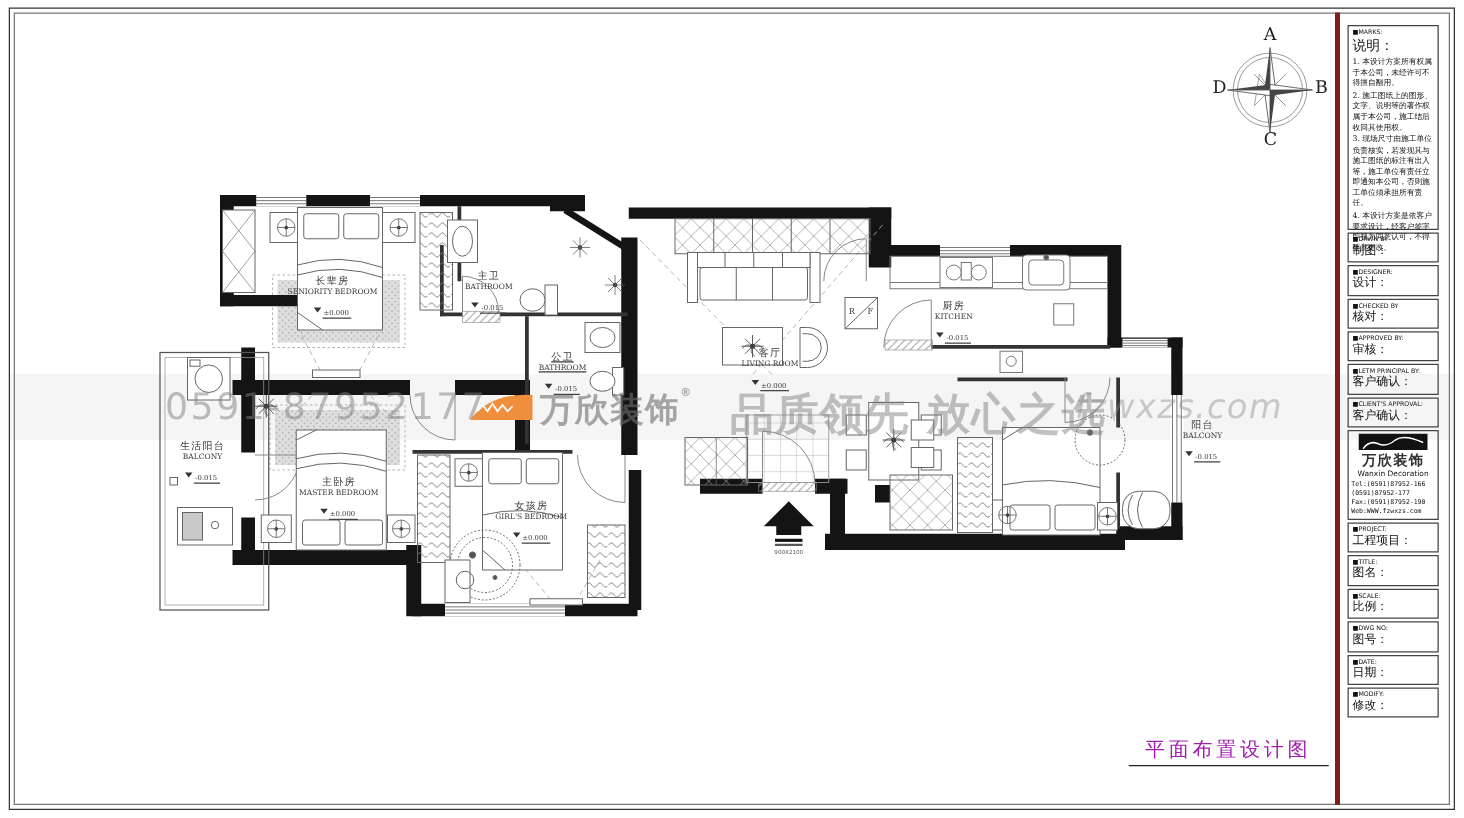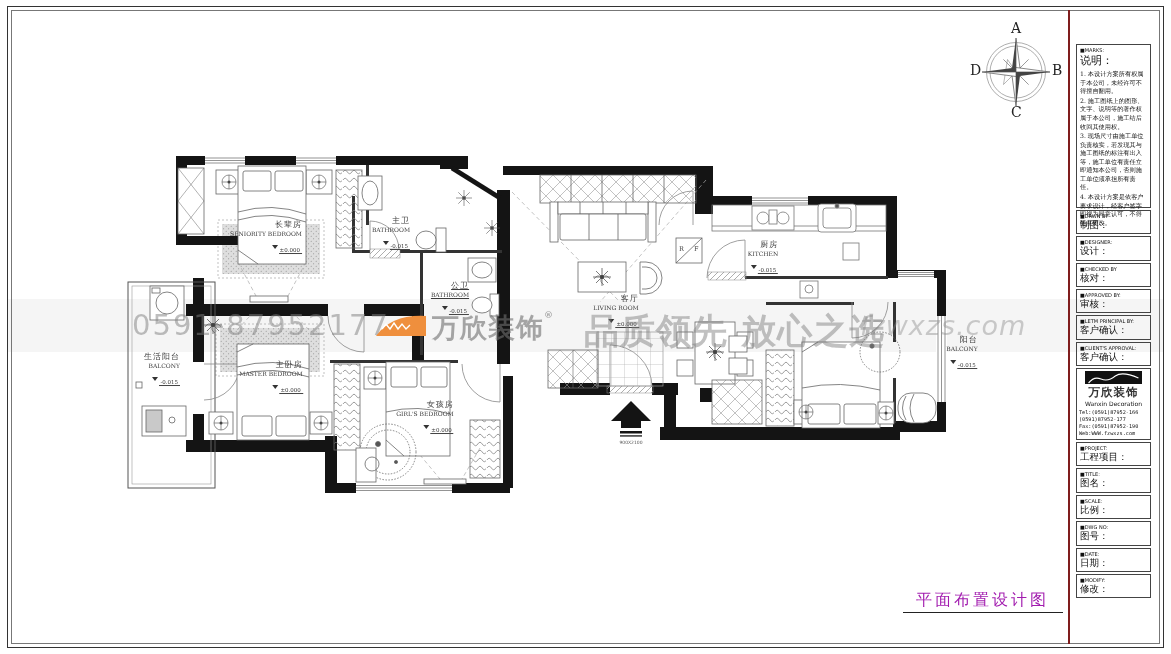--- a/index.html
+++ b/index.html
@@ -6,21 +6,21 @@
   body{width:1171px;height:654px;position:relative;background:#fff;overflow:hidden;
        font-family:"DejaVu Sans",sans-serif;color:#222;}
   
   .frame-outer{position:absolute;left:7px;top:6px;right:7px;bottom:6px;border:1.3px solid #333;z-index:4;pointer-events:none;}
   .frame-inner{position:absolute;left:11px;top:10px;right:11px;bottom:10px;border:0.8px solid #777;z-index:4;pointer-events:none;}
   
   .wm-band{position:absolute;left:8px;right:8px;top:299px;height:53px;background:rgba(120,120,120,0.07);z-index:0;}
   
   #plan{position:absolute;left:0;top:0;z-index:2;}
   
-  .room-label{position:absolute;transform:translate(-50%,-50%);text-align:right;color:#3a3a3a;
+  .room-label{position:absolute;transform:translate(-50%,-50%);text-align:center;color:#3a3a3a;
               z-index:5;line-height:1.2;white-space:nowrap;font-family:"DejaVu Serif",serif;}
   .rl-cn{font-size:8px;letter-spacing:1px;}
   .rl-en{font-size:6px;}
   .rl-lvl{font-size:5.5px;display:inline-block;border-bottom:1px solid #444;padding:0 2px 0 1px;}
   .lvl-tri{display:inline-block;width:0;height:0;border-left:3px solid transparent;border-right:3px solid transparent;border-top:4px solid #333;vertical-align:middle;margin-right:1px;}
   .tiny-label{position:absolute;transform:translateX(-50%);font-size:4.5px;color:#555;z-index:5;}
   .rf-label{position:absolute;font-size:6.5px;color:#444;z-index:5;letter-spacing:4px;font-family:"DejaVu Serif",serif;}
   
   .wm{position:absolute;z-index:6;pointer-events:none;font-family:"DejaVu Sans",sans-serif;white-space:nowrap;}
   .wm-phone{left:132px;top:308px;font-size:29px;color:rgba(125,125,125,0.50);letter-spacing:2px;text-align:center;}
@@ -31,21 +31,21 @@
   .wm-web{left:860px;top:310px;font-size:27px;color:rgba(135,135,135,0.42);letter-spacing:1px;font-style:italic;}
   
   .compass{position:absolute;left:970px;top:22px;width:92px;height:100px;z-index:3;}
   .compass .pt{position:absolute;font-family:"DejaVu Serif",serif;font-size:14px;color:#222;}
   .cp-a{left:41px;top:-2px;} .cp-b{left:82px;top:40px;} .cp-c{left:41px;top:82px;} .cp-d{left:0px;top:40px;}
   
   .sheet-title{position:absolute;left:916px;top:590px;font-size:16px;letter-spacing:3px;color:#a21caf;z-index:5;font-family:Liberation Sans, sans-serif;}
   .sheet-title-line{position:absolute;left:903px;top:612px;width:160px;border-top:1.2px solid #222;z-index:5;}
   
   .titleblock{position:absolute;left:1068px;top:10px;width:88px;height:634px;z-index:5;
-              border-left:2px solid #7f1d1d;box-sizing:border-box;padding:34px 5px 0 6px;}
+              border-left:4px solid #7f1d1d;box-sizing:border-box;padding:10px 5px 0 6px;}
   .tb-box{border:1px solid #444;margin-bottom:2px;padding:2px 3px;background:transparent;}
   .tb-en{font-size:5px;color:#111;line-height:1.2;}
   .tb-cn{font-size:9.5px;color:#111;line-height:1.3;font-family:"DejaVu Serif",serif;}
   .tb-notes{font-size:6.2px;line-height:1.38;color:#111;margin-top:1px;font-family:"DejaVu Serif",serif;}
   .tb-notes div{margin-bottom:1px;}
   .tb-marks-cn{font-size:11px;margin:1px 0 2px 0;}
   .brand-box{border:1px solid #444;margin-bottom:2px;padding:2px 2px;text-align:center;}
   .brand-logo{height:13px;background:#111;margin:0 6px 1px 6px;position:relative;}
   .brand-cn{font-size:11.5px;font-weight:bold;color:#333;letter-spacing:1px;font-family:"DejaVu Serif",serif;}
   .brand-en{font-size:6px;color:#111;margin-bottom:2px;}
@@ -333,36 +333,36 @@
 <div class="room-label" style="left:391px;top:234px;">
   <div class="rl-cn">主卫</div>
   <div class="rl-en">BATHROOM</div>
   <div><span class="lvl-tri"></span><span class="rl-lvl">-0.015</span></div>
 </div>
 <div class="room-label" style="left:450px;top:299px;text-decoration:underline;">
   <div class="rl-cn">公卫</div>
   <div class="rl-en">BATHROOM</div>
   <div><span class="lvl-tri"></span><span class="rl-lvl">-0.015</span></div>
 </div>
-<div class="room-label" style="left:616px;top:312px;">
+<div class="room-label" style="left:616px;top:296px;">
   <div class="rl-cn">客厅</div>
   <div class="rl-en">LIVING ROOM</div>
   <div><span class="lvl-tri"></span><span class="rl-lvl">±0.000</span></div>
 </div>
 <div class="room-label" style="left:763px;top:258px;">
   <div class="rl-cn">厨房</div>
   <div class="rl-en">KITCHEN</div>
   <div><span class="lvl-tri"></span><span class="rl-lvl">-0.015</span></div>
 </div>
 <div class="room-label" style="left:162px;top:370px;">
   <div class="rl-cn">生活阳台</div>
   <div class="rl-en">BALCONY</div>
   <div><span class="lvl-tri"></span><span class="rl-lvl">-0.015</span></div>
 </div>
-<div class="room-label" style="left:271px;top:378px;">
+<div class="room-label" style="left:271px;top:399px;">
   <div class="rl-cn">主卧房</div>
   <div class="rl-en">MASTER BEDROOM</div>
   <div><span class="lvl-tri"></span><span class="rl-lvl">±0.000</span></div>
 </div>
 <div class="room-label" style="left:425px;top:418px;">
   <div class="rl-cn">女孩房</div>
   <div class="rl-en">GIRL'S BEDROOM</div>
   <div><span class="lvl-tri"></span><span class="rl-lvl">±0.000</span></div>
 </div>
 <div class="room-label" style="left:927px;top:353px;margin-left:35px;">

